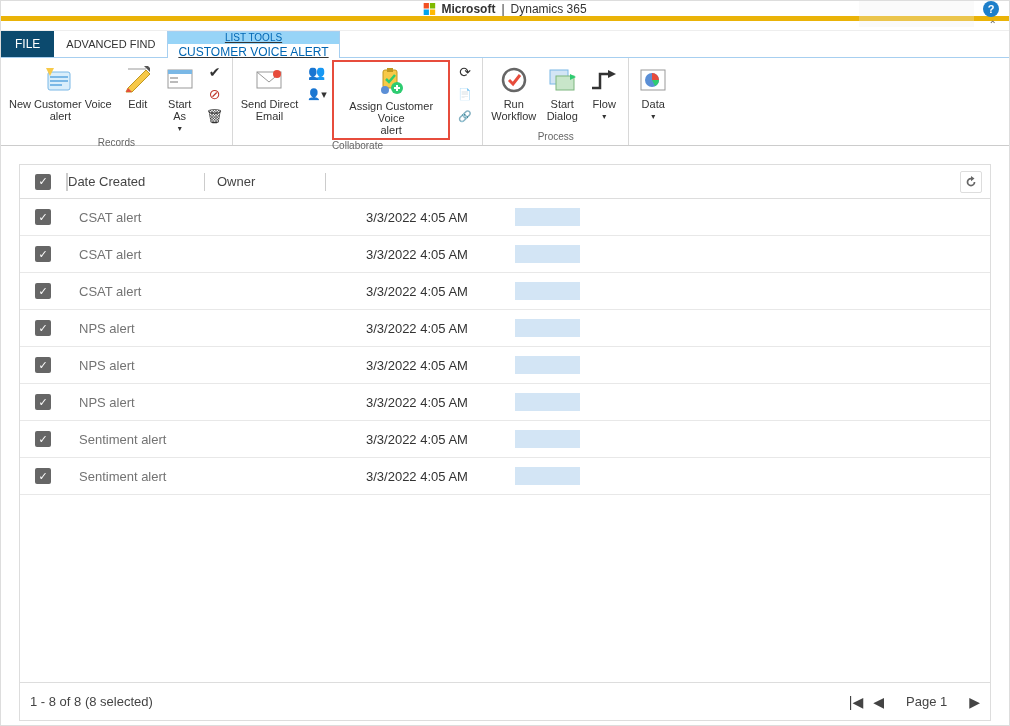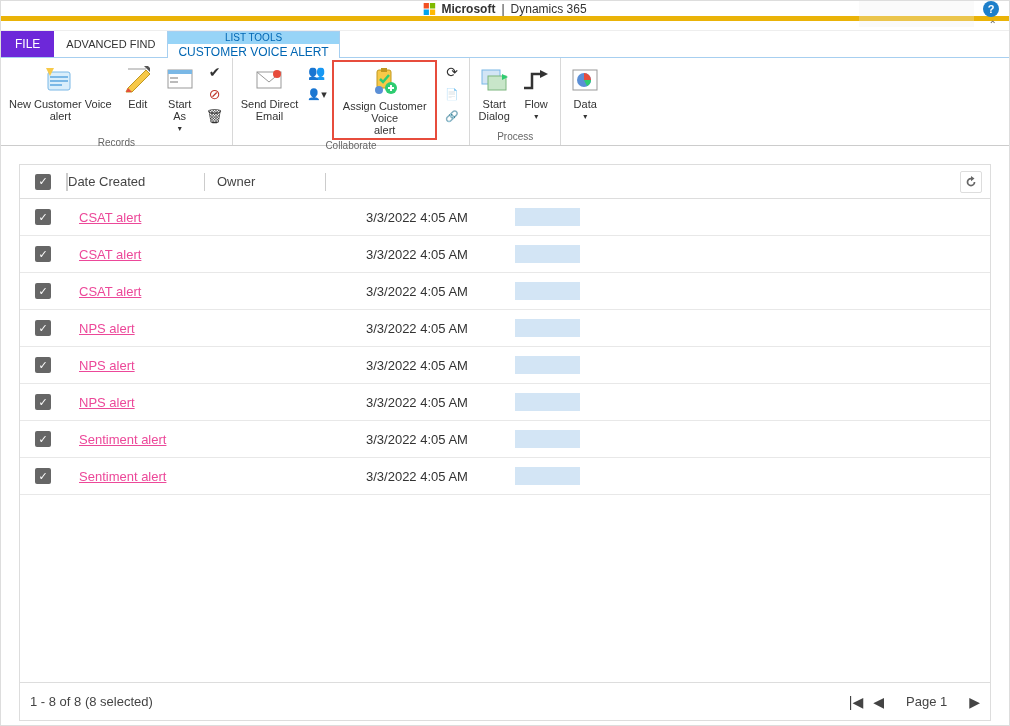--- a/index.html
+++ b/index.html
@@ -9,23 +9,23 @@
   .top-bar { display: flex; align-items: center; height: 20px; border-bottom: 5px solid #eab308; position: relative; }
   .logo-wrap { position: absolute; left: 50%; transform: translateX(-50%); display: flex; align-items: center; font-size: 12px; gap: 6px; }
   .ms-logo { display: inline-flex; }
   .top-right { position: absolute; right: 10px; display: flex; align-items: center; gap: 6px; }
   .help-icon { width: 16px; height: 16px; border-radius: 50%; background: #1e7fca; color: #fff; display: flex; align-items: center; justify-content: center; font-size: 11px; font-weight: bold; }
   .blur-box { width: 115px; height: 26px; background: #eee; opacity: 0.3; position: absolute; right: 35px; top: 0; }
   .caret-icon { font-size: 10px; color: #666; }
   
   
   .tabs-row { display: flex; height: 27px; border-bottom: 1px solid #a7cff0; }
-  .tab-file { background: #6d28d9; color: #fff; padding: 6px 14px; font-size: 12px; display: flex; align-items: center; cursor: pointer; }
+  .tab-file { background: #0c4a6e; color: #fff; padding: 6px 14px; font-size: 12px; display: flex; align-items: center; cursor: pointer; }
   .tab { padding: 6px 12px; font-size: 11px; display: flex; align-items: center; cursor: pointer; background: #fff; }
-  .tab-group { border: 1px solid #a7cff0; border-bottom: none; }
+  .tab-group { border: 1px solid #a7cff0; border-bottom: none; text-decoration: underline; }
   .tab-group-header { background: #97d4f7; color: #0066b3; text-align: center; font-size: 10px; padding: 1px 8px; height: 12px; line-height: 10px; }
   .tab-group-body { display: flex; height: 15px; }
   .tab-active { background: #fff; color: #0066b3; font-size: 12px; padding: 1px 10px; display: flex; align-items: center; }
   
   
   .ribbon { display: flex; height: 88px; border-bottom: 1px solid #ccc; background: #fff; }
   .ribbon-group { display: flex; flex-direction: column; border-right: 1px solid #d8d8d8; padding: 2px 4px 0; }
   .ribbon-group-items { display: flex; flex: 1; align-items: flex-start; gap: 2px; }
   .ribbon-group-label { text-align: center; font-size: 10px; color: #666; height: 14px; }
   .ribbon-btn { display: flex; flex-direction: column; align-items: center; justify-content: flex-start; padding: 4px 4px 2px; cursor: pointer; text-align: center; font-size: 11px; line-height: 12px; min-width: 40px; }
@@ -41,21 +41,21 @@
   .grid-head { display: flex; align-items: center; height: 34px; border-bottom: 1px solid #ddd; font-size: 13px; color: #444; }
   .col-check { width: 46px; display: flex; justify-content: center; }
   .col-subject { width: 298px; padding-left: 12px; display: flex; align-items: center; gap: 4px; }
   .col-date { width: 136px; }
   .col-owner { width: 120px; padding-left: 12px; }
   .col-sep { width: 1px; height: 18px; background: #ccc; }
   .sort-arrow { font-size: 11px; }
   .refresh { margin-left: auto; margin-right: 8px; width: 22px; height: 22px; border: 1px solid #ddd; border-radius: 2px; display: flex; align-items: center; justify-content: center; cursor: pointer; }
   
   .grid-row { display: flex; align-items: center; height: 37px; border-bottom: 1px solid #e8e8e8; font-size: 13px; }
-  .grid-row .subject-link { color: #ec4899; cursor: pointer; text-decoration: underline; }
+  .grid-row .subject-link { color: #737373; cursor: pointer; }
   .grid-row .owner-blur { width: 65px; height: 18px; background: #d3e5f5; }
   .grid-body { height: 483px; overflow: hidden; }
   
   .checkbox { width: 16px; height: 16px; background: #666; border-radius: 2px; display: flex; align-items: center; justify-content: center; color: #fff; font-size: 11px; cursor: pointer; }
   
   .grid-foot { display: flex; align-items: center; height: 38px; border-top: 1px solid #ddd; padding: 0 10px; font-size: 13px; color: #444; }
   .pager { margin-left: auto; display: flex; align-items: center; gap: 10px; }
   .pager-btn { cursor: pointer; font-size: 14px; }
 </style>
 </head>
@@ -165,21 +165,21 @@
 Email</span>
       </div>
       <div class="side-stack">
         <div class="side-btn">
             <span>👥</span>
           </div>
         <div class="side-btn">
             <span style="font-size:11px">👤▾</span>
           </div>
       </div>
-      <div class="ribbon-btn ribbon-btn-highlighted" style="width:105px">
+      <div class="ribbon-btn ribbon-btn-highlighted" style="width:118px">
         <div class="icon">
           <svg width="32" height="32" viewBox="0 0 32 32">
               <rect x="8" y="4" width="14" height="18" rx="2" fill="#f7c948" stroke="#c09820"></rect>
               <rect x="12" y="2" width="6" height="4" fill="#c09820"></rect>
               <path d="M11 13 l3 3 l6-7" fill="none" stroke="#2ecc71" stroke-width="2.5"></path>
               <circle cx="22" cy="22" r="6" fill="#2ecc71"></circle>
               <path d="M19 22 h6 M22 19 v6" stroke="#fff" stroke-width="2"></path>
               <circle cx="10" cy="24" r="4" fill="#5b8fd6"></circle>
             </svg>
         </div>
@@ -196,20 +196,30 @@
         <div class="side-btn">
             <span style="font-size:11px">🔗</span>
           </div>
       </div>
     </div>
     <div class="ribbon-group-label">Collaborate</div>
   </div>
 
   <div class="ribbon-group">
     <div class="ribbon-group-items">
+      <div class="ribbon-btn">
+        <div class="icon">
+          <svg width="32" height="32" viewBox="0 0 32 32">
+              <circle cx="16" cy="16" r="11" fill="none" stroke="#666" stroke-width="2.5"></circle>
+              <path d="M11 16 l4 4 l7-9" fill="none" stroke="#e74c3c" stroke-width="3"></path>
+            </svg>
+        </div>
+        <span style="white-space:pre-line">Run
+Workflow</span>
+      </div>
       <div class="ribbon-btn">
         <div class="icon">
           <svg width="32" height="32" viewBox="0 0 32 32">
               <rect x="4" y="6" width="18" height="14" fill="#d3e5f5" stroke="#7ab8e6"></rect>
               <rect x="10" y="12" width="18" height="14" fill="#c8e6c9" stroke="#7cb67e"></rect>
               <polygon points="24,10 30,13 24,16" fill="#2ecc71"></polygon>
             </svg>
         </div>
         <span style="white-space:pre-line">Start
 Dialog</span>

